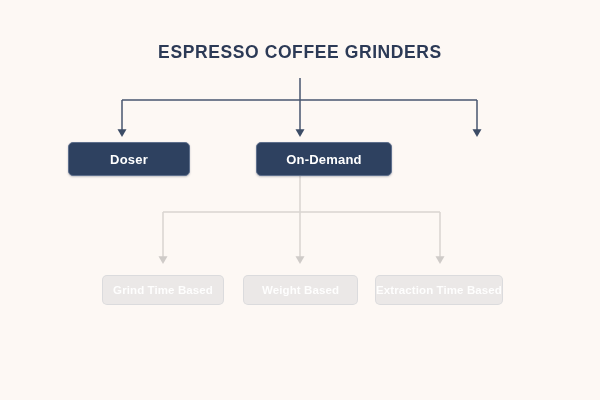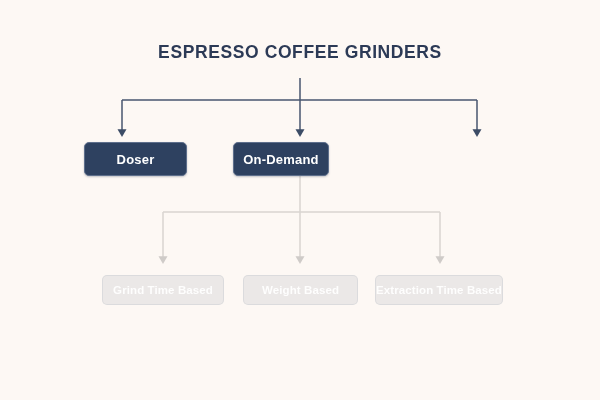--- a/index.html
+++ b/index.html
@@ -58,22 +58,22 @@
   }
   .level3 {
     height: 30px;
     background: rgba(46, 65, 96, 0.085);
     border: 1.4px solid rgba(94, 111, 140, 0.11);
     color: rgba(255, 255, 255, 0.92);
     font-size: 11.5px;
     font-weight: bold;
     letter-spacing: 0.1px;
   }
-  #node-doser      { left: 84px;  top: 142px; width: 103px; }
-  #node-ondemand   { left: 233px; top: 142px; width: 96px; }
+  #node-doser      { left: 68px;  top: 142px; width: 122px; }
+  #node-ondemand   { left: 256px; top: 142px; width: 136px; }
   #node-singledose { left: 422px; top: 142px; width: 110px; }
   #node-grindtime  { left: 102px; top: 275px; width: 122px; }
   #node-weight     { left: 243px; top: 275px; width: 115px; }
   #node-extraction { left: 375px; top: 275px; width: 128px; }
 </style>
 </head>
 <body>
 
 <div id="diagram">
 

